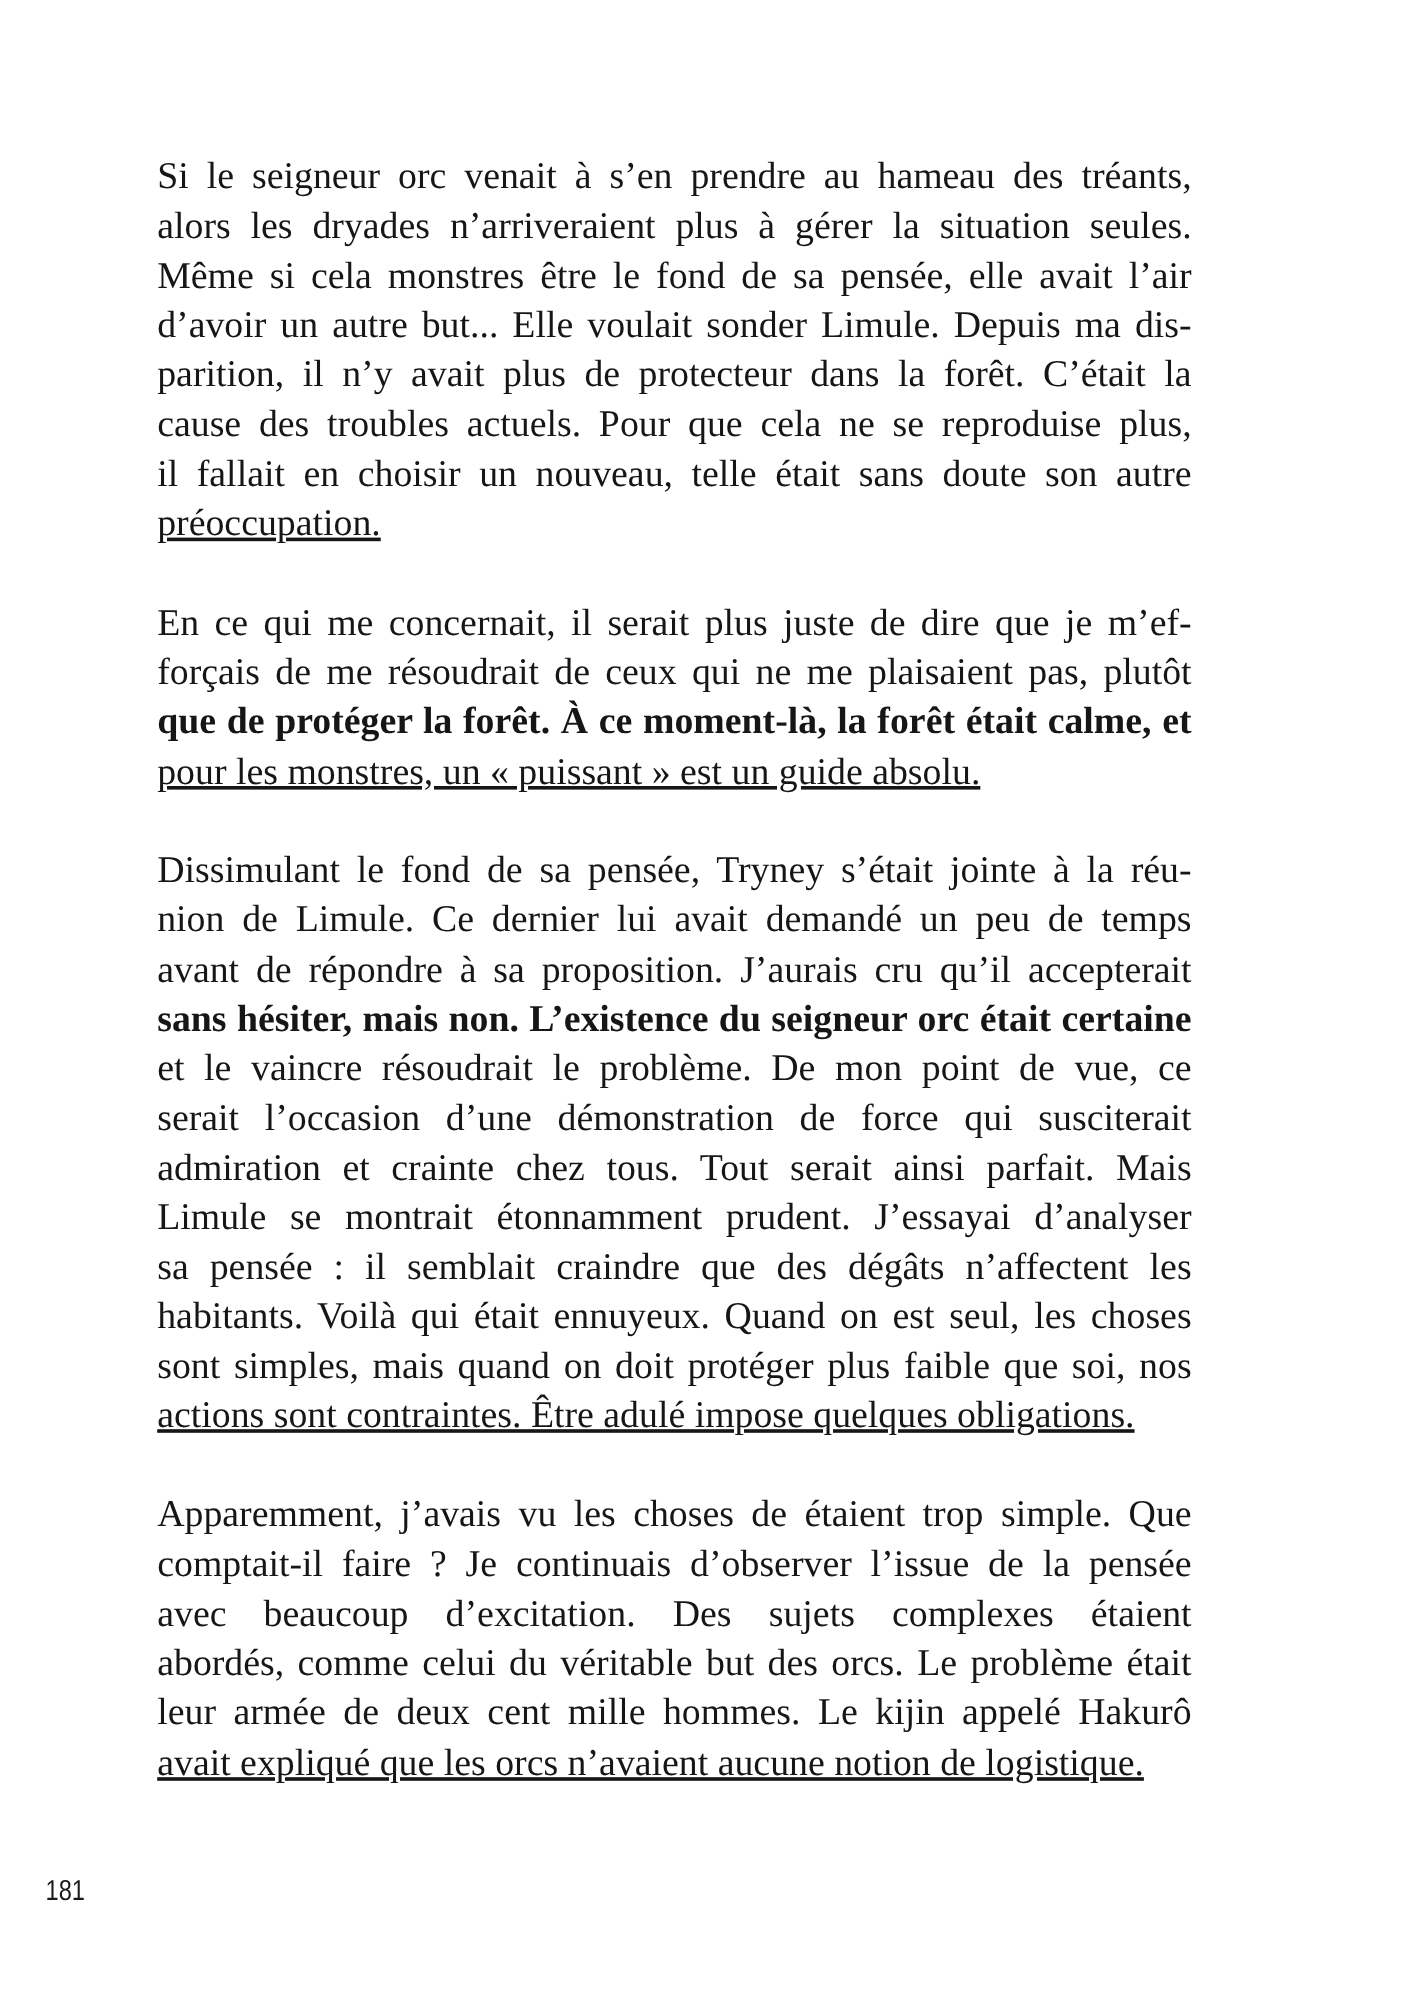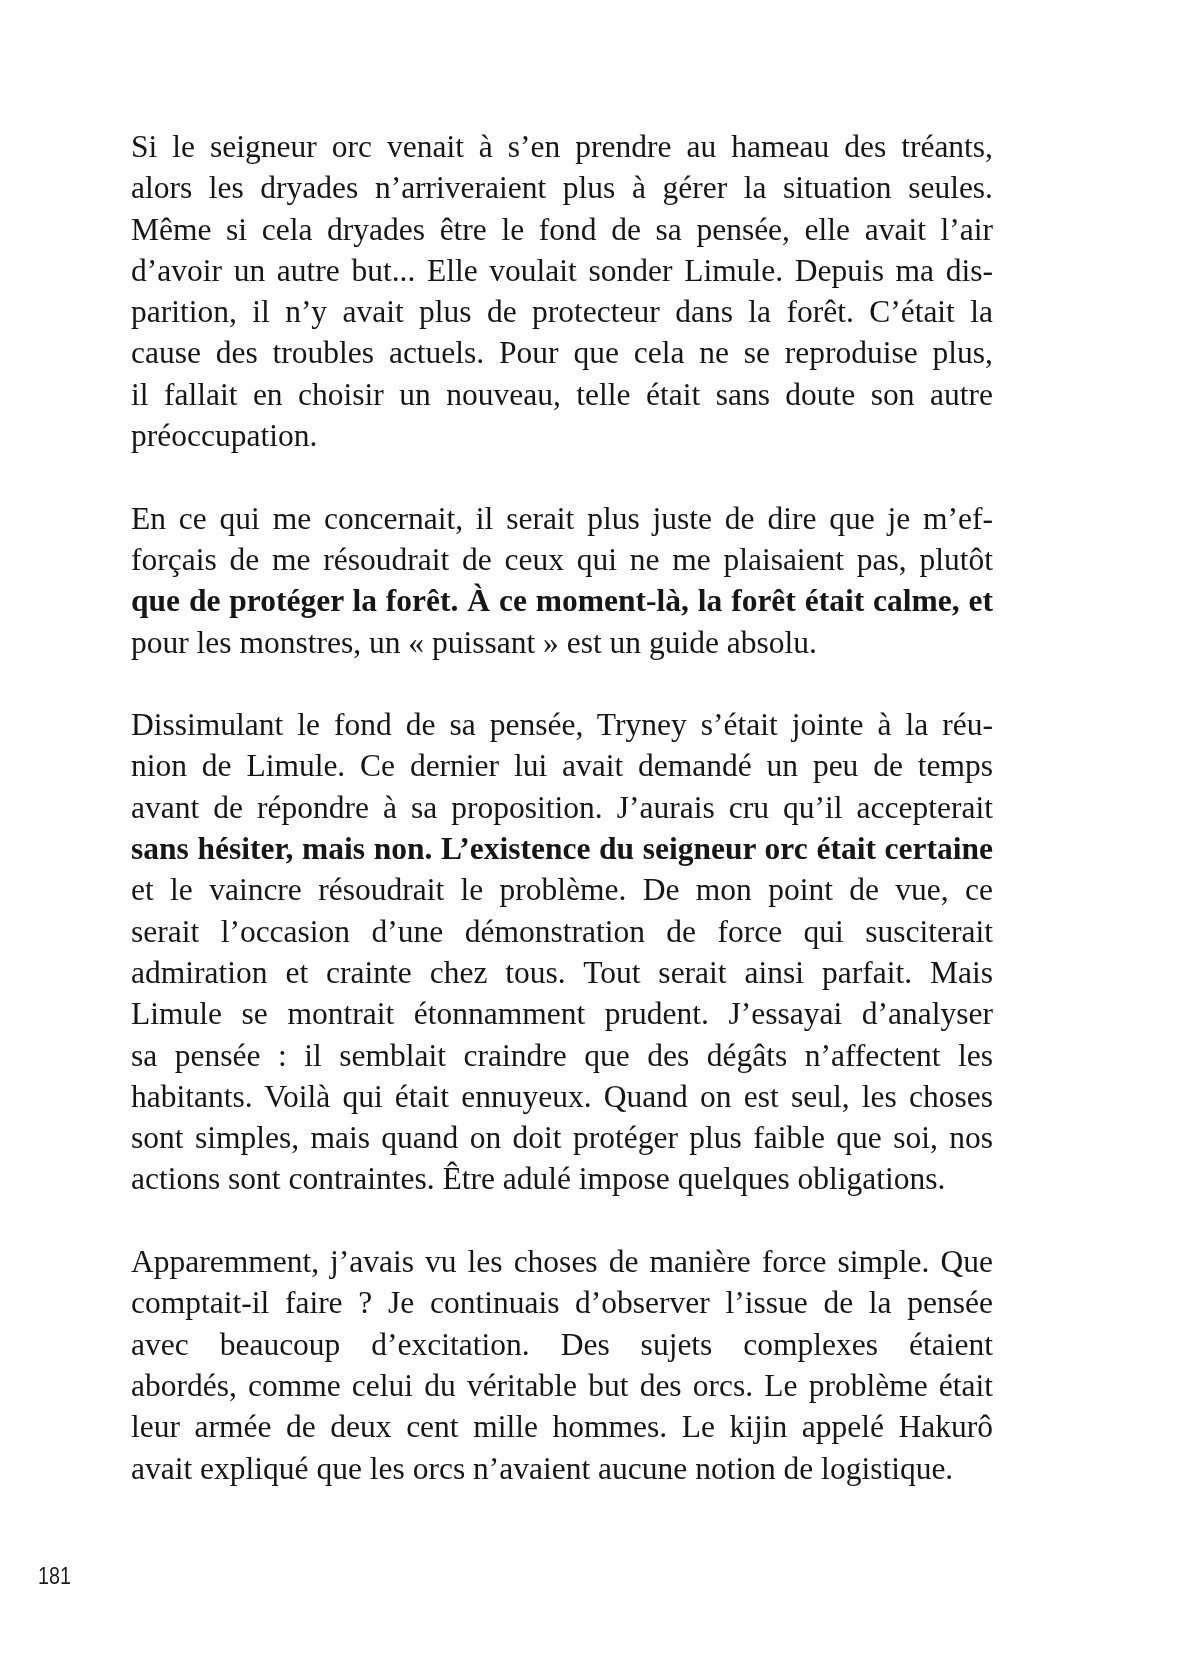--- a/index.html
+++ b/index.html
@@ -38,20 +38,21 @@
       height: 41.3px;
       line-height: 41.3px;
       white-space: nowrap;
       text-align: justify;
       text-align-last: justify;
       overflow: visible;
     }
     .line.last {
       text-align: center;
       text-align-last: left;
+      text-decoration: underline;
     }
     .page-number {
       position: absolute;
       left: 38px;
       top: 1562px;
       font-family: "Liberation Sans", sans-serif;
       font-size: 24px;
       color: #1a1a1a;
       transform: scaleX(0.82);
       transform-origin: 0 0;
@@ -59,21 +60,21 @@
     }
   </style>
 </head>
 <body>
 
 <div class="page">
   <div class="text-block" id="text-block">
       <div class="para">
         <span class="line" style="width: 862px;">Si le seigneur orc venait à s’en prendre au hameau des tréants,</span>
         <span class="line" style="width: 862px;">alors les dryades n’arriveraient plus à gérer la situation seules.</span>
-        <span class="line" style="width: 862px;">Même si cela dryades être le fond de sa pensée, elle avait l’air</span>
+        <span class="line" style="width: 862px;">Même si cela monstres être le fond de sa pensée, elle avait l’air</span>
         <span class="line" style="width: 862px;">d’avoir un autre but... Elle voulait sonder Limule. Depuis ma dis-</span>
         <span class="line" style="width: 862px;">parition, il n’y avait plus de protecteur dans la forêt. C’était la</span>
         <span class="line" style="width: 862px;">cause des troubles actuels. Pour que cela ne se reproduise plus,</span>
         <span class="line" style="width: 862px;">il fallait en choisir un nouveau, telle était sans doute son autre</span>
         <span class="line last" style="width: 862px;">préoccupation.</span>
       </div>
       <div class="para">
         <span class="line" style="width: 862px;">En ce qui me concernait, il serait plus juste de dire que je m’ef-</span>
         <span class="line" style="width: 862px;">forçais de me résoudrait de ceux qui ne me plaisaient pas, plutôt</span>
         <span class="line" style="width: 862px; font-weight: bold;">que de protéger la forêt. À ce moment-là, la forêt était calme, et</span>
@@ -87,21 +88,21 @@
         <span class="line" style="width: 862px;">et le vaincre résoudrait le problème. De mon point de vue, ce</span>
         <span class="line" style="width: 862px;">serait l’occasion d’une démonstration de force qui susciterait</span>
         <span class="line" style="width: 862px;">admiration et crainte chez tous. Tout serait ainsi parfait. Mais</span>
         <span class="line" style="width: 862px;">Limule se montrait étonnamment prudent. J’essayai d’analyser</span>
         <span class="line" style="width: 862px;">sa pensée : il semblait craindre que des dégâts n’affectent les</span>
         <span class="line" style="width: 862px;">habitants. Voilà qui était ennuyeux. Quand on est seul, les choses</span>
         <span class="line" style="width: 862px;">sont simples, mais quand on doit protéger plus faible que soi, nos</span>
         <span class="line last" style="width: 862px;">actions sont contraintes. Être adulé impose quelques obligations.</span>
       </div>
       <div class="para">
-        <span class="line" style="width: 862px;">Apparemment, j’avais vu les choses de manière force simple. Que</span>
+        <span class="line" style="width: 862px;">Apparemment, j’avais vu les choses de étaient trop simple. Que</span>
         <span class="line" style="width: 862px;">comptait-il faire ? Je continuais d’observer l’issue de la pensée</span>
         <span class="line" style="width: 862px; font-family: Liberation Serif, serif;">avec beaucoup d’excitation. Des sujets complexes étaient</span>
         <span class="line" style="width: 862px;">abordés, comme celui du véritable but des orcs. Le problème était</span>
         <span class="line" style="width: 862px;">leur armée de deux cent mille hommes. Le kijin appelé Hakurô</span>
         <span class="line last" style="width: 862px;">avait expliqué que les orcs n’avaient aucune notion de logistique.</span>
       </div>
     </div>
   <div class="page-number">181</div>
 </div>
 

